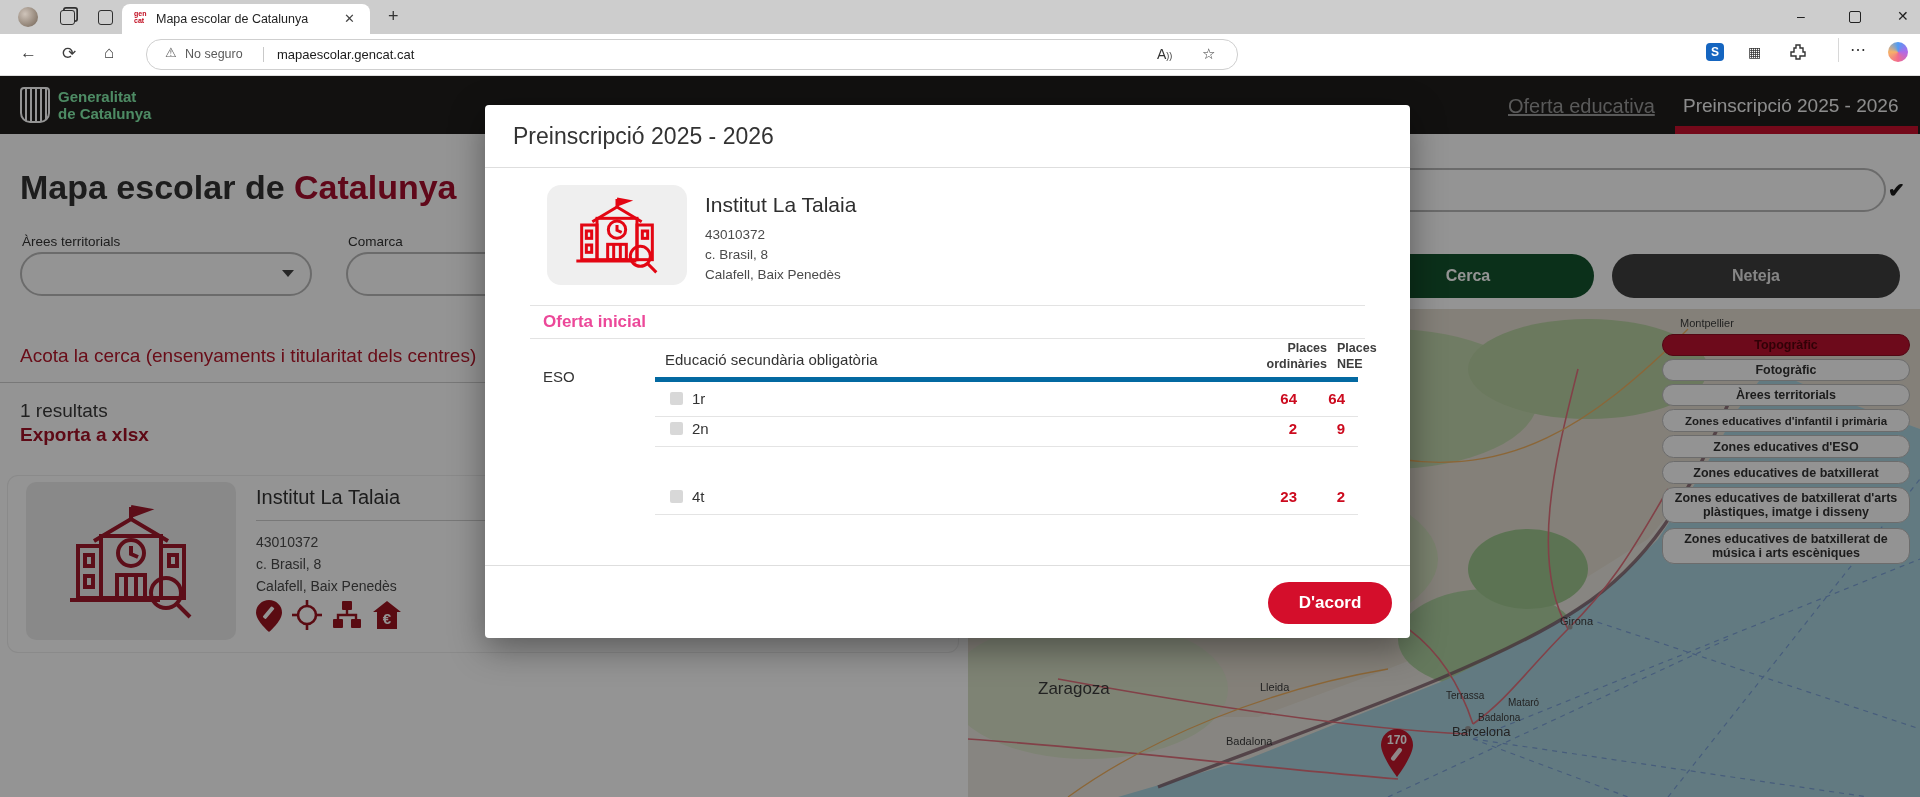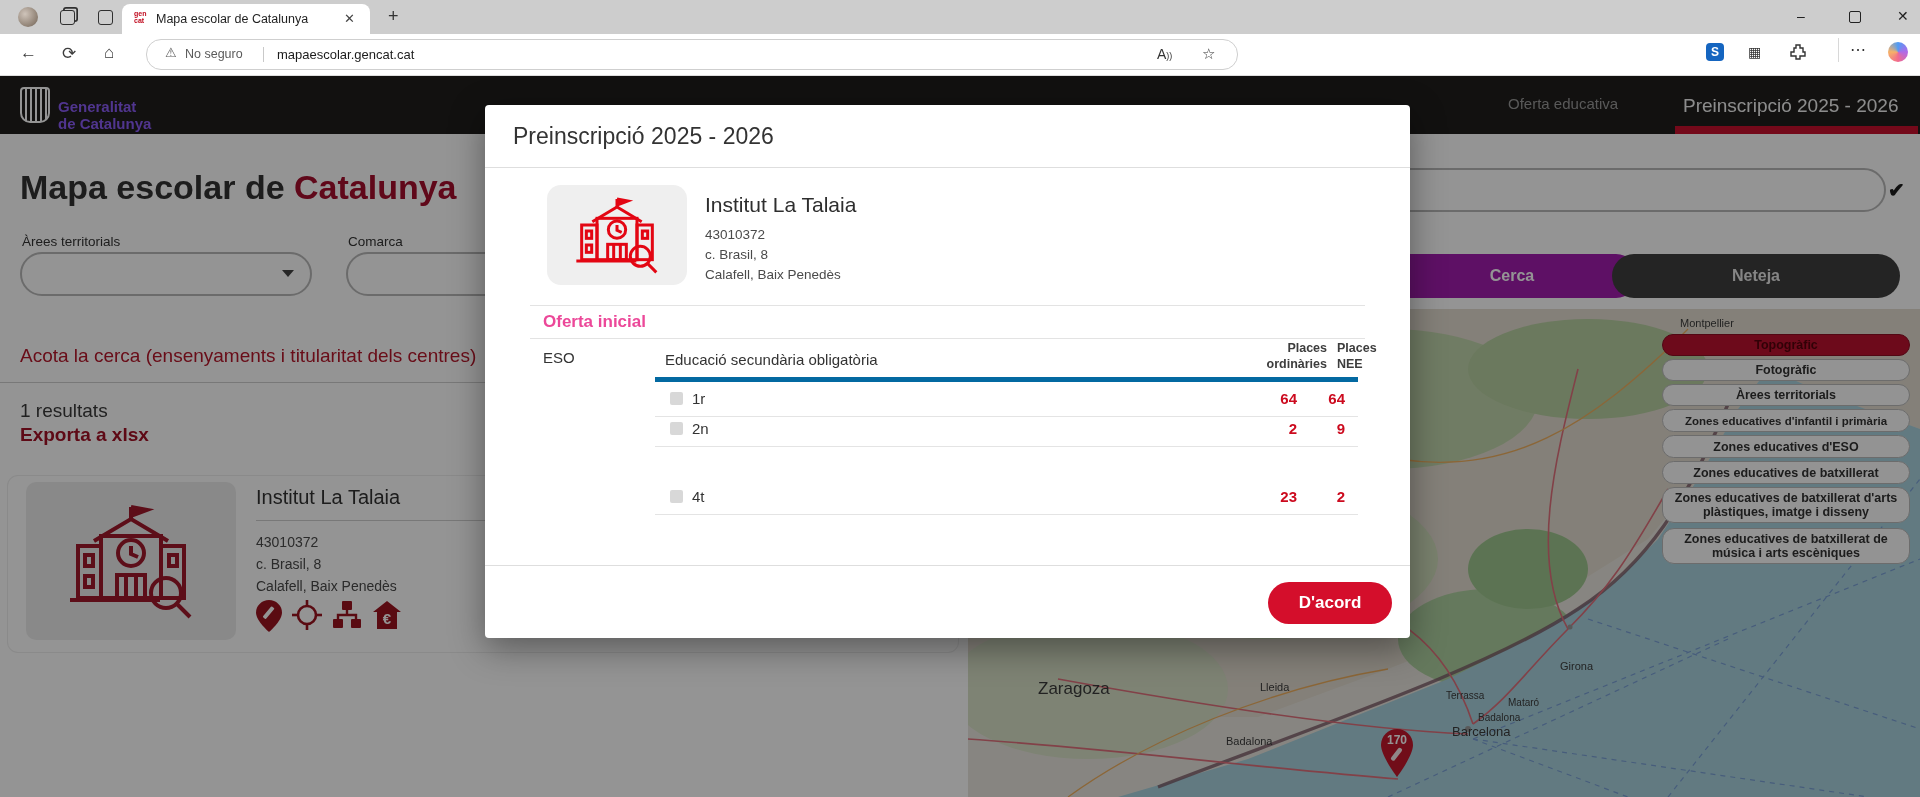--- a/index.html
+++ b/index.html
@@ -26,36 +26,36 @@
   .vsep{left:116px;top:7px;width:1px;height:15px;background:#c9c9c9;}
   .urltxt{left:130px;top:7px;font-size:13px;color:#1c1c1c;}
   .extS{left:1706px;top:9px;width:18px;height:18px;background:#1565c0;border-radius:4px;
     color:#fff;font-size:12px;font-weight:bold;text-align:center;line-height:18px;}
   .copilot{left:1888px;top:8px;width:20px;height:20px;border-radius:50%;
     background:conic-gradient(#4f9cf5,#b06ae8,#f26a8d,#f7b267,#4f9cf5);}
   
   .siteheader{left:0;top:75px;width:1920px;height:59px;background:#1f1e1c;}
   .shield{left:20px;top:12px;width:26px;height:32px;border:2px solid #fff;border-radius:4px 4px 10px 10px;
     background:repeating-linear-gradient(90deg,transparent 0 3px,#fff 3px 5px);}
-  .logotxt{left:58px;top:23px;color:#8b5cf6;font-size:15px;font-weight:600;line-height:17px;}
-  .nav1{left:1508px;top:20px;font-size:15px;color:#9a9a9a;}
+  .logotxt{left:58px;top:13px;color:#86efac;font-size:15px;font-weight:600;line-height:17px;}
+  .nav1{left:1508px;top:20px;font-size:20px;color:#9a9a9a;text-decoration:underline;}
   .nav2{left:1683px;top:20px;font-size:19px;color:#f2f2f2;}
   .navline{left:1675px;top:51px;width:243px;height:8px;background:#c8102e;}
   
   .pagetitle{left:20px;top:168px;font-size:34px;font-weight:bold;color:#333;}
   .accent{color:#a50f2d;text-align:right;}
   .flabel{top:234px;font-size:13.5px;color:#333;}
   .selectpill{top:252px;height:40px;border:2px solid #b9b9b9;border-radius:22px;background:#fff;}
   .caret{position:absolute;right:16px;top:16px;width:0;height:0;border-left:6px solid transparent;
     border-right:6px solid transparent;border-top:7px solid #444;}
   .searchpill{left:1340px;top:168px;width:542px;height:40px;border:2px solid #b9b9b9;border-radius:22px;background:#fff;}
   .check{left:1888px;top:178px;font-size:20px;font-weight:bold;color:#1d1d1d;}
   .btn{top:254px;height:44px;border-radius:22px;font-size:16px;font-weight:bold;
     display:flex;align-items:center;justify-content:center;}
-  .cerca{left:1386px;width:252px;background:#a21caf;color:#fff;}
+  .cerca{left:1342px;width:252px;background:#14532d;color:#fff;}
   .neteja{left:1612px;width:288px;background:#3f3f3f;color:#e6e6e6;}
   .acota{left:20px;top:344px;font-size:19px;color:#b5182b;}
   .chev{font-weight:bold;}
   .divider{left:0;top:382px;width:968px;height:1px;background:#cfcfcf;}
   .results{left:20px;top:400px;font-size:19px;color:#3a3a3a;}
   .export{left:20px;top:424px;font-size:19px;font-weight:bold;color:#a31226;}
   
   .card{left:8px;top:476px;width:950px;height:176px;background:#fff;border-radius:10px;box-shadow:0 0 0 1px #eee;}
   .iconbox{left:18px;top:6px;width:210px;height:158px;background:#ededed;border-radius:10px;
     display:flex;align-items:center;justify-content:center;}
@@ -75,21 +75,21 @@
   .modal{left:485px;top:105px;width:925px;height:533px;background:#fff;border-radius:4px;
     box-shadow:0 10px 35px rgba(0,0,0,.4);z-index:50;}
   .mtitle{left:28px;top:18px;font-size:23px;color:#333;}
   .mtdiv{left:0;top:62px;width:925px;height:1px;background:#dedede;}
   .miconbox{left:62px;top:80px;width:140px;height:100px;background:#efefef;border-radius:14px;
     display:flex;align-items:center;justify-content:center;}
   .mname{left:220px;top:88px;font-size:21px;color:#2e2e2e;}
   .minfo{left:220px;font-size:13.5px;color:#4a4a4a;}
   .mdiv{background:#e3e3e3;height:1px;}
   .msection{left:58px;top:207px;font-size:17px;font-weight:bold;color:#ec4899;}
-  .meso{left:58px;top:244px;font-size:15px;color:#333;}
+  .meso{left:58px;top:263px;font-size:15px;color:#333;}
   .mcourse{left:180px;top:246px;font-size:15px;color:#333;}
   .mcolh{top:235px;font-size:12.5px;font-weight:bold;color:#3d3d3d;line-height:16px;}
   .mrow{left:170px;width:703px;height:34px;border-bottom:1px solid #e4e4e4;}
   .mchk{position:absolute;left:15px;top:10px;width:13px;height:13px;background:#d8d8d8;border-radius:2px;}
   .mrlbl{position:absolute;left:37px;top:8px;font-size:15px;color:#333;}
   .mnum{position:absolute;top:8px;font-size:15px;font-weight:bold;color:#cc0a1e;text-align:right;}
   .n1{left:560px;width:82px;}
   .n2{left:650px;width:40px;}
   .mfdiv{left:0;top:460px;width:925px;height:1px;background:#dedede;}
   .dacord{left:783px;top:477px;width:124px;height:42px;border-radius:21px;background:#d40e2b;
@@ -266,21 +266,21 @@
     <g stroke="#f0b060" stroke-width="1.3" fill="none">
       <path d="M0 120 C150 140 300 130 430 150 540 167 620 120 720 20"></path>
       <path d="M100 488 C180 430 300 380 420 360"></path>
     </g>
     <circle cx="500" cy="420" r="3" fill="#9a9a9a"></circle>
     <circle cx="602" cy="318" r="2.5" fill="#9a9a9a"></circle>
   </svg>
   <span class="maplbl" style="left:712px;top:8px;">Montpellier</span>
   <span class="maplbl" style="left:70px;top:370px;font-size:17px;">Zaragoza</span>
   <span class="maplbl" style="left:292px;top:372px;">Lleida</span>
-  <span class="maplbl" style="left:592px;top:306px;margin-top:45px;">Girona</span>
+  <span class="maplbl" style="left:592px;top:306px;">Girona</span>
   <span class="maplbl" style="left:478px;top:381px;font-size:10px;">Terrassa</span>
   <span class="maplbl" style="left:540px;top:388px;font-size:10px;">Mataró</span>
   <span class="maplbl" style="left:510px;top:403px;font-size:10px;">Badalona</span>
   <span class="maplbl" style="left:484px;top:415px;font-size:13px;">Barcelona</span>
   <span class="maplbl" style="left:258px;top:426px;">Badalona</span>
   <svg class="abs" style="left:410px;top:418px;" width="38" height="52" viewBox="0 0 38 52">
     <path d="M19 2C10 2 3 9 3 18c0 11 16 32 16 32s16-21 16-32C35 9 28 2 19 2z" fill="#c3172b"></path>
     <text x="19" y="17" font-size="12" font-weight="bold" fill="#fff" text-anchor="middle">170</text>
     <rect x="16.5" y="20" width="4.5" height="15" rx="2" transform="rotate(38 19 27)" fill="#fff" opacity="0.9"></rect>
   </svg>

